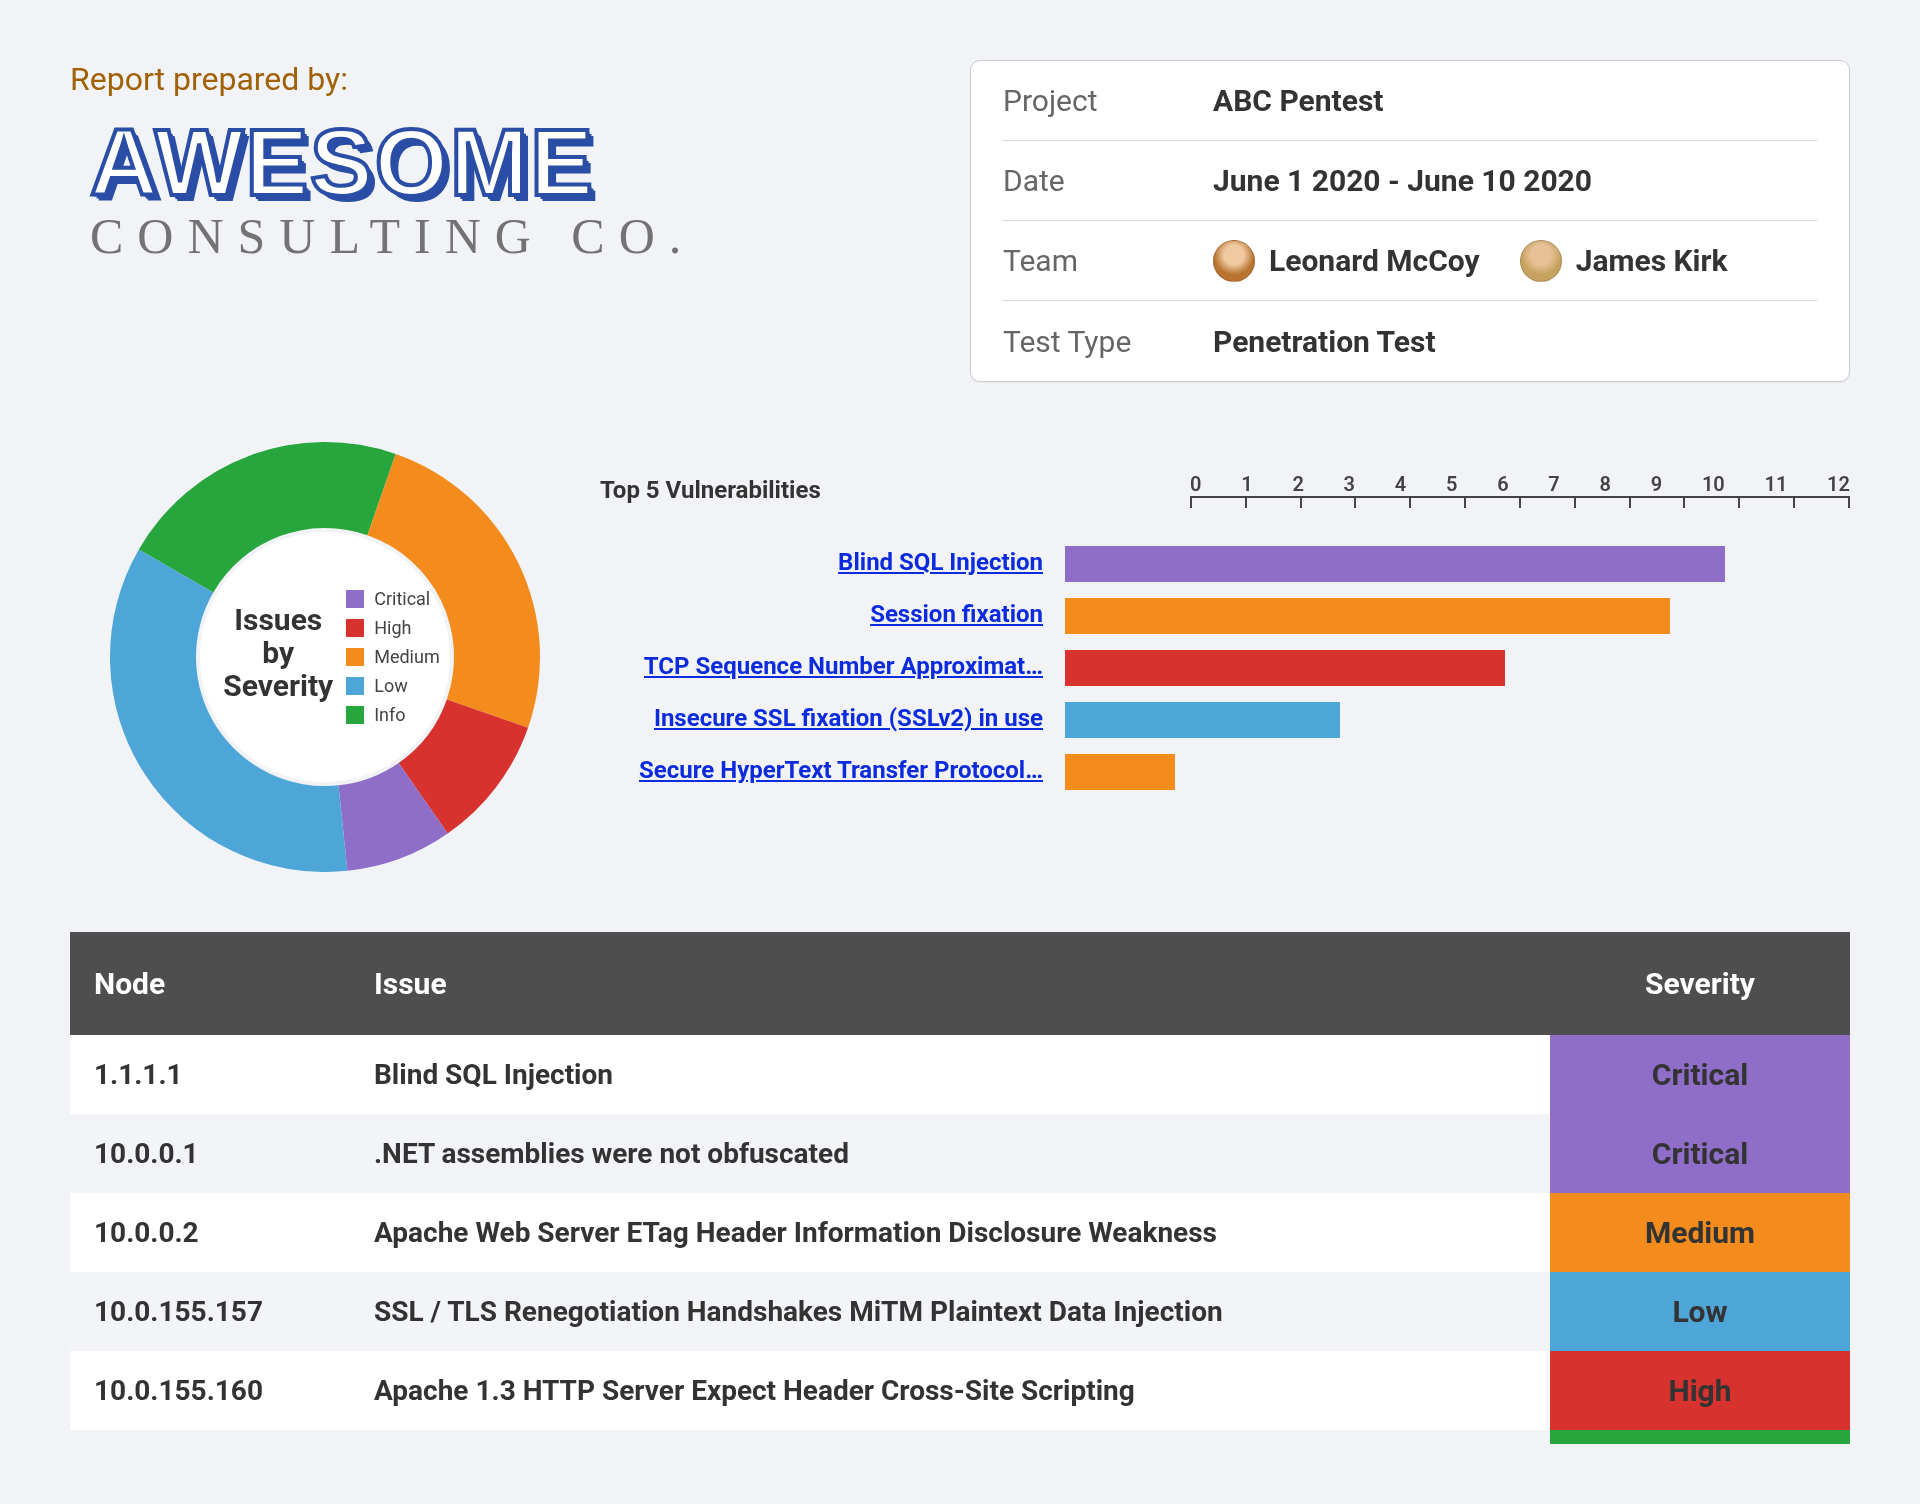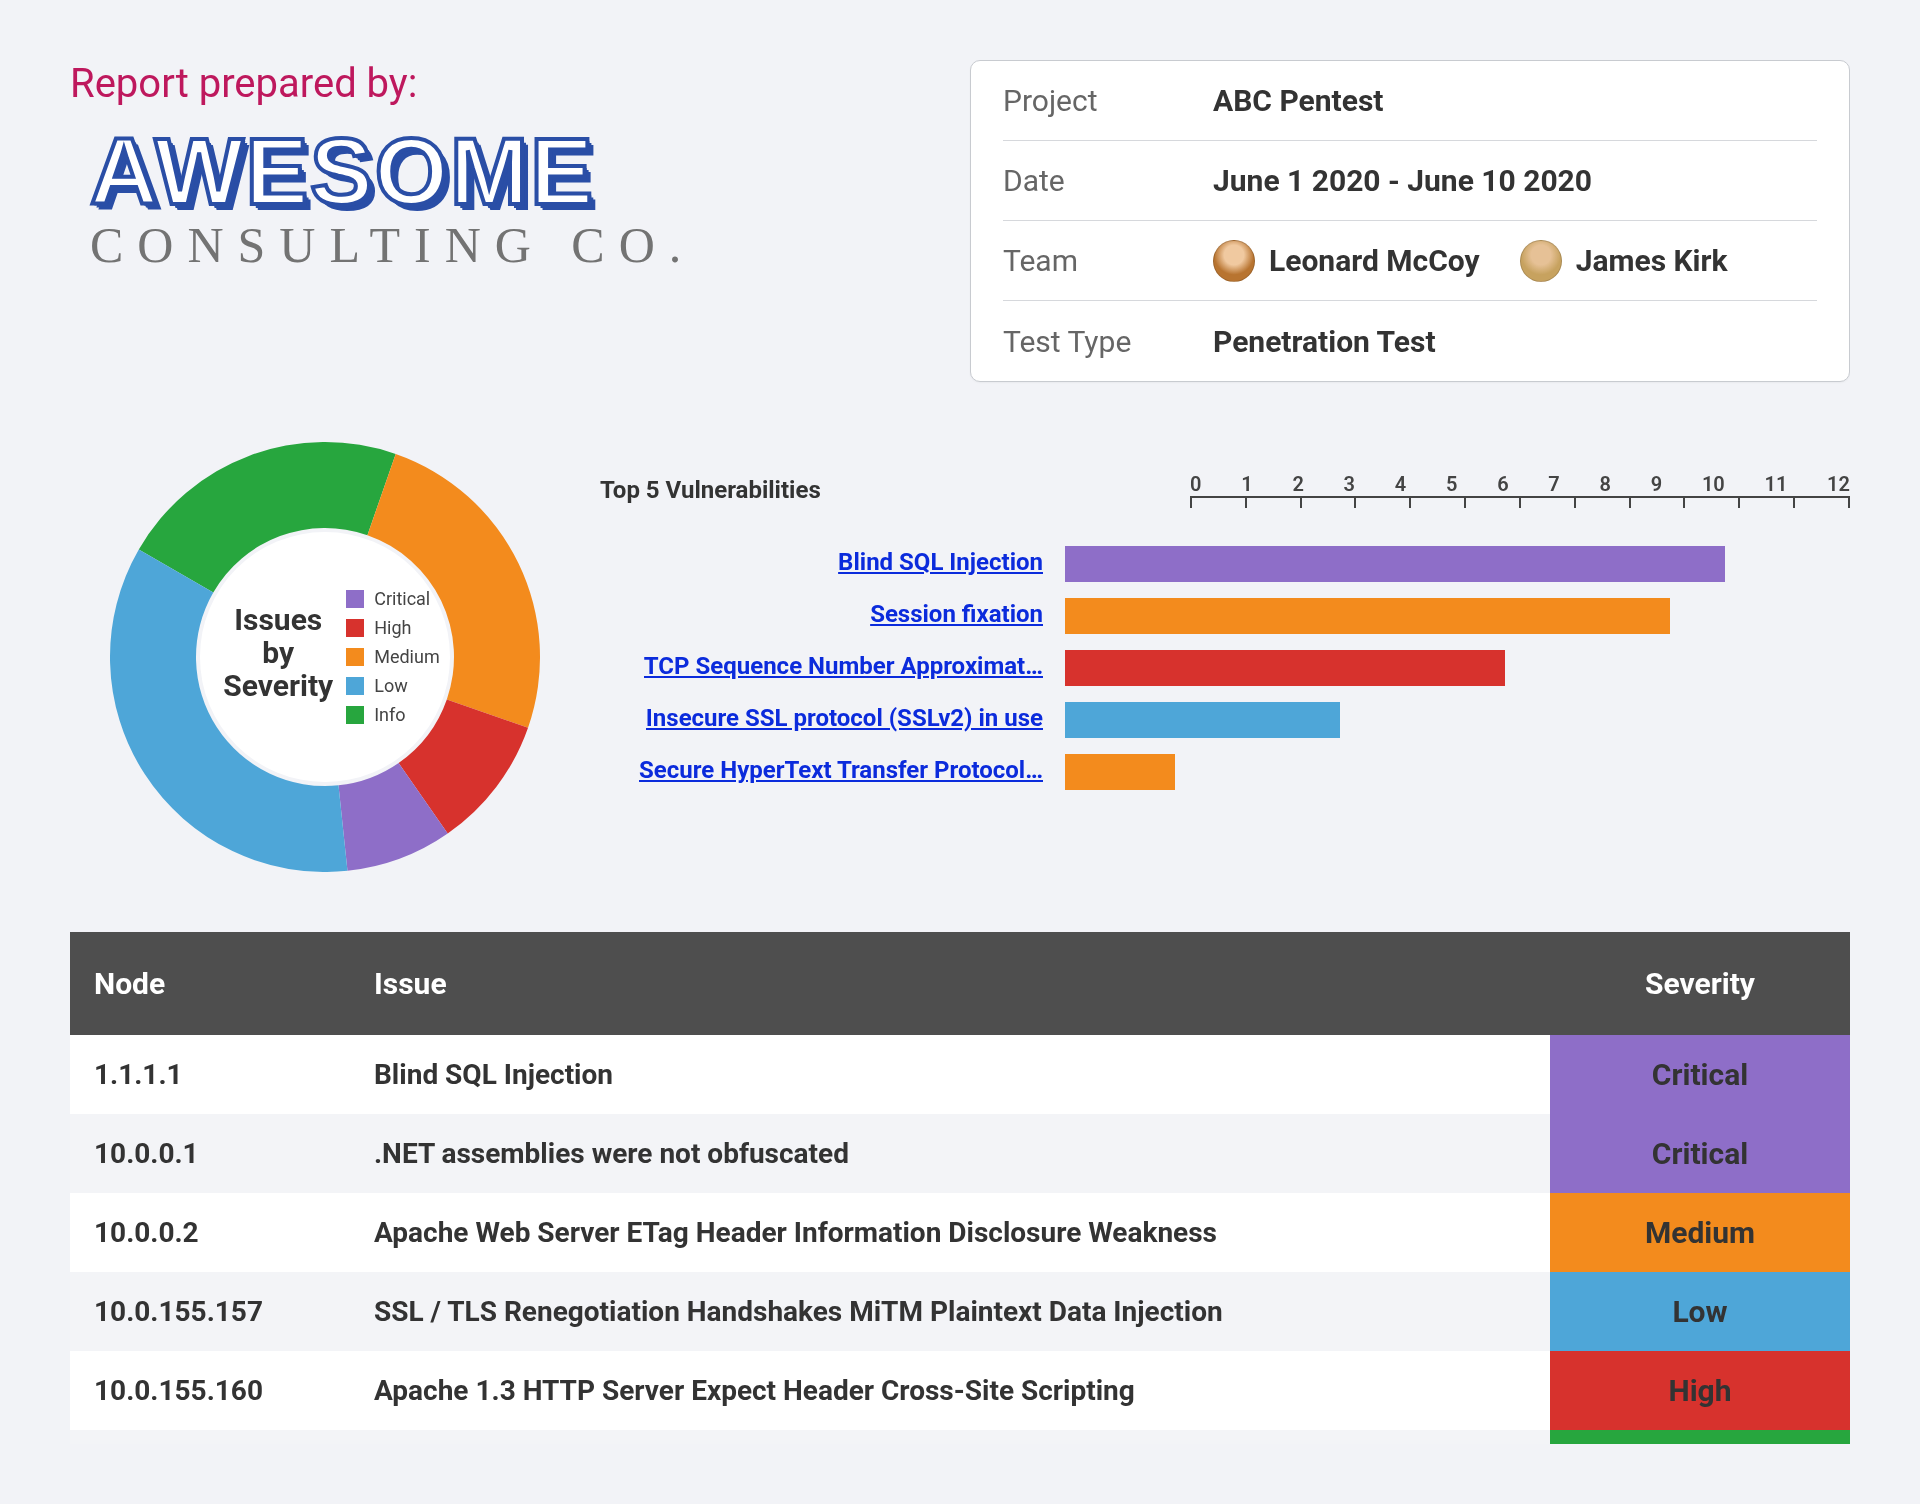--- a/index.html
+++ b/index.html
@@ -5,21 +5,21 @@
   * { box-sizing: border-box; margin: 0; padding: 0; }
   body {
     font-family: -apple-system, BlinkMacSystemFont, "Segoe UI", Roboto, Helvetica, Arial, sans-serif;
     background: #f2f3f7;
     width: 1920px;
     min-height: 1504px;
     padding: 60px 70px;
     color: #444;
   }
   .top-row { display: flex; justify-content: space-between; align-items: flex-start; gap: 40px; margin-bottom: 60px; }
-  .prepared-by { color: #be185d; font-size: 40px; font-weight: 400; margin-bottom: 10px; }
+  .prepared-by { color: #a16207; font-size: 32px; font-weight: 400; margin-bottom: 10px; }
   .logo-wrap { padding: 10px 0 0 20px; }
   .logo-awesome {
     font-family: Arial, sans-serif;
     font-size: 94px;
     font-weight: 900;
     letter-spacing: 2px;
     color: #fff;
     -webkit-text-stroke: 4px #2a4ea6;
     text-shadow:
       2px 2px 0 #2a4ea6,
@@ -230,21 +230,21 @@
               <div class="bar" style="width: 91.6667%; background: rgb(243, 139, 29);"></div>
             </div>
           </div>
           <div class="bar-row">
             <div class="bar-label"><a href="#">TCP Sequence Number Approximat…</a></div>
             <div class="bar-track">
               <div class="bar" style="width: 66.6667%; background: rgb(215, 50, 45);"></div>
             </div>
           </div>
           <div class="bar-row">
-            <div class="bar-label"><a href="#">Insecure SSL protocol (SSLv2) in use</a></div>
+            <div class="bar-label"><a href="#">Insecure SSL fixation (SSLv2) in use</a></div>
             <div class="bar-track">
               <div class="bar" style="width: 41.6667%; background: rgb(78, 166, 216);"></div>
             </div>
           </div>
           <div class="bar-row">
             <div class="bar-label"><a href="#">Secure HyperText Transfer Protocol…</a></div>
             <div class="bar-track">
               <div class="bar" style="width: 16.6667%; background: rgb(243, 139, 29);"></div>
             </div>
           </div>

